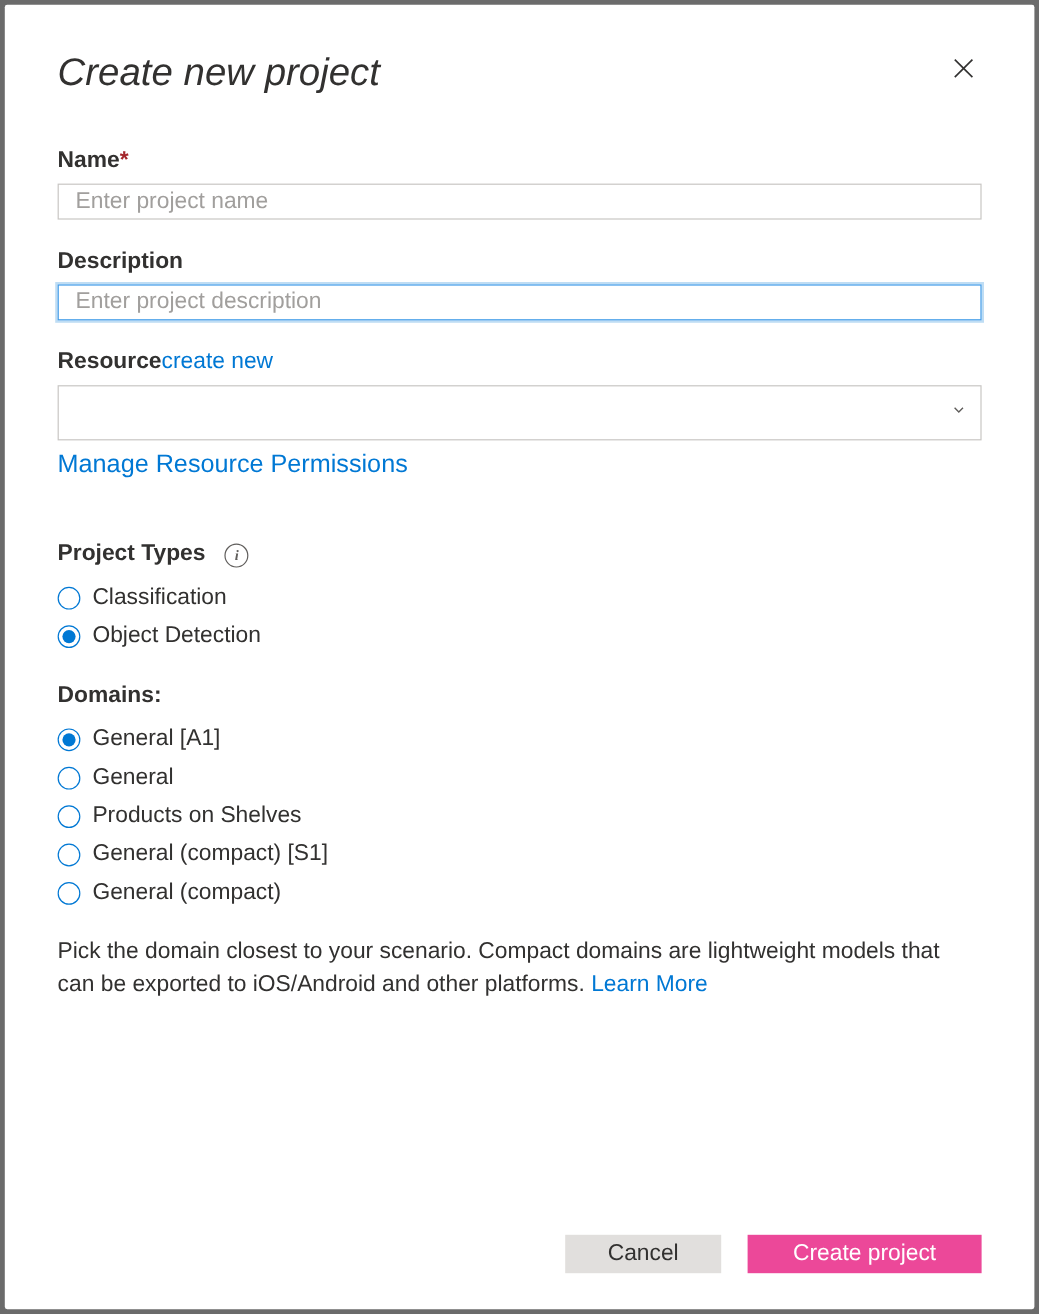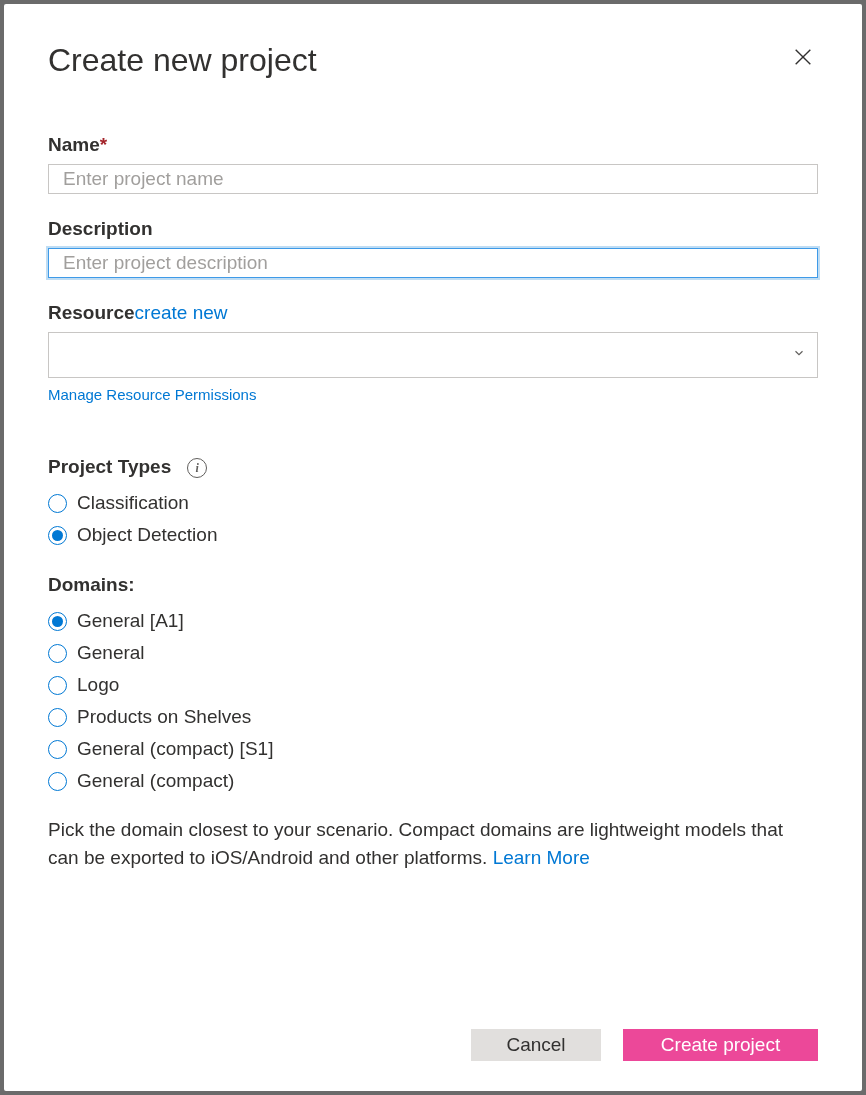--- a/index.html
+++ b/index.html
@@ -17,21 +17,22 @@
   background: #ffffff;
   border-radius: 2px;
   padding: 38px 44px 30px 44px;
   display: flex;
   flex-direction: column;
 }
 .modal-header {
   display: flex;
   justify-content: space-between;
   align-items: flex-start;
-  margin-bottom: 55px;
+  margin-bottom: 44px;
+  font-style: italic;
 }
 .modal-title {
   font-size: 32px;
   font-weight: 400;
   color: #323130;
 }
 .close-btn {
   background: none;
   border: none;
   cursor: pointer;
@@ -97,21 +98,21 @@
   right: 12px;
   top: 50%;
   transform: translateY(-50%);
   pointer-events: none;
   color: #605e5c;
 }
 .manage-link {
   display: inline-block;
   margin-top: 8px;
   color: #0078d4;
-  font-size: 15px;
+  font-size: 21px;
   cursor: pointer;
 }
 .section-label {
   font-size: 19px;
   font-weight: 600;
   color: #323130;
   display: flex;
   align-items: flex-end;
   gap: 16px;
   margin-bottom: 14px;
@@ -253,24 +254,20 @@
     <label class="radio-item">
       <span class="radio-circle checked"></span>
       <span class="radio-label">General [A1]</span>
     </label>
     <label class="radio-item">
       <span class="radio-circle"></span>
       <span class="radio-label">General</span>
     </label>
     <label class="radio-item">
       <span class="radio-circle"></span>
-      <span class="radio-label">Logo</span>
-    </label>
-    <label class="radio-item">
-      <span class="radio-circle"></span>
       <span class="radio-label">Products on Shelves</span>
     </label>
     <label class="radio-item">
       <span class="radio-circle"></span>
       <span class="radio-label">General (compact) [S1]</span>
     </label>
     <label class="radio-item">
       <span class="radio-circle"></span>
       <span class="radio-label">General (compact)</span>
     </label>

